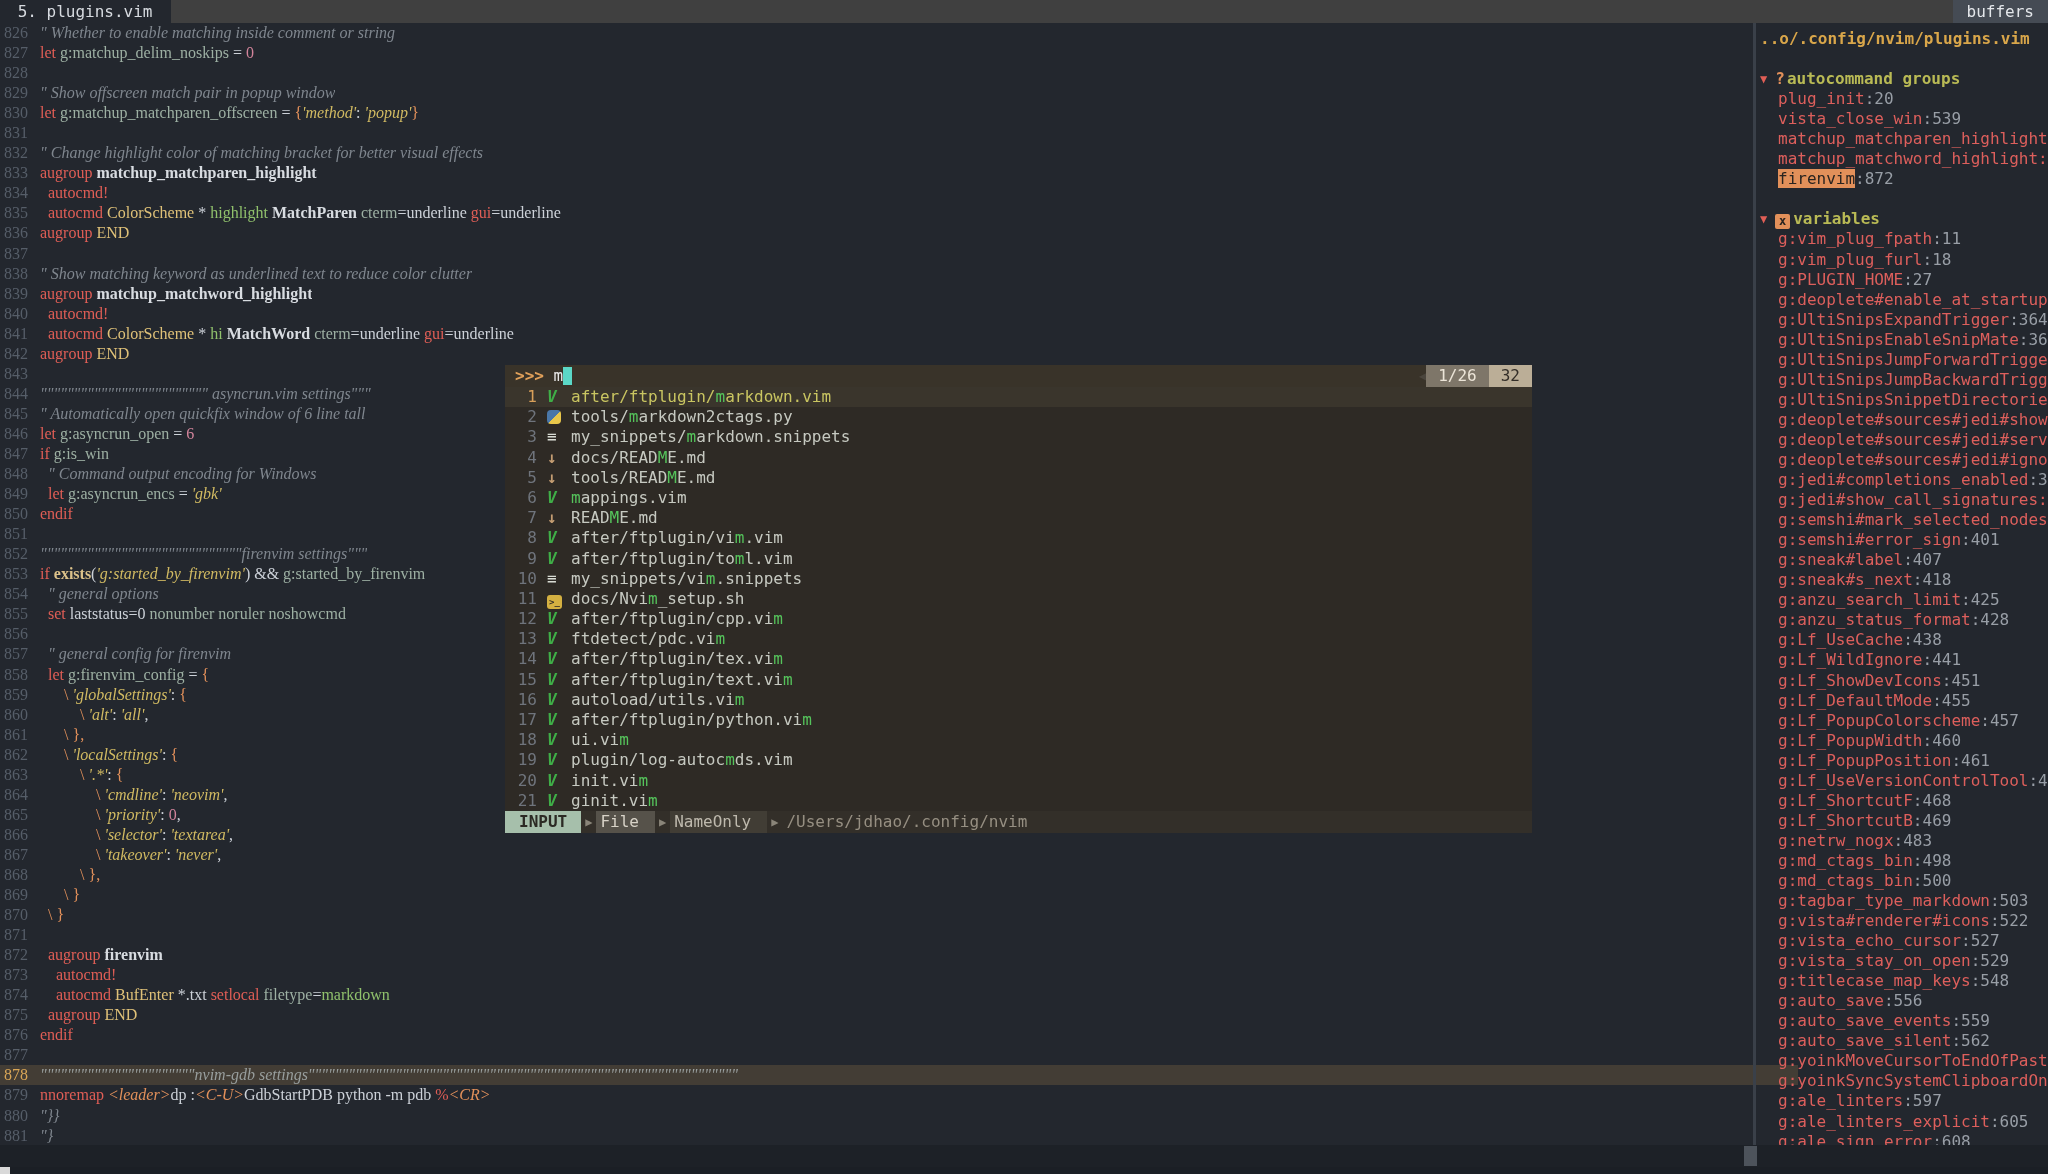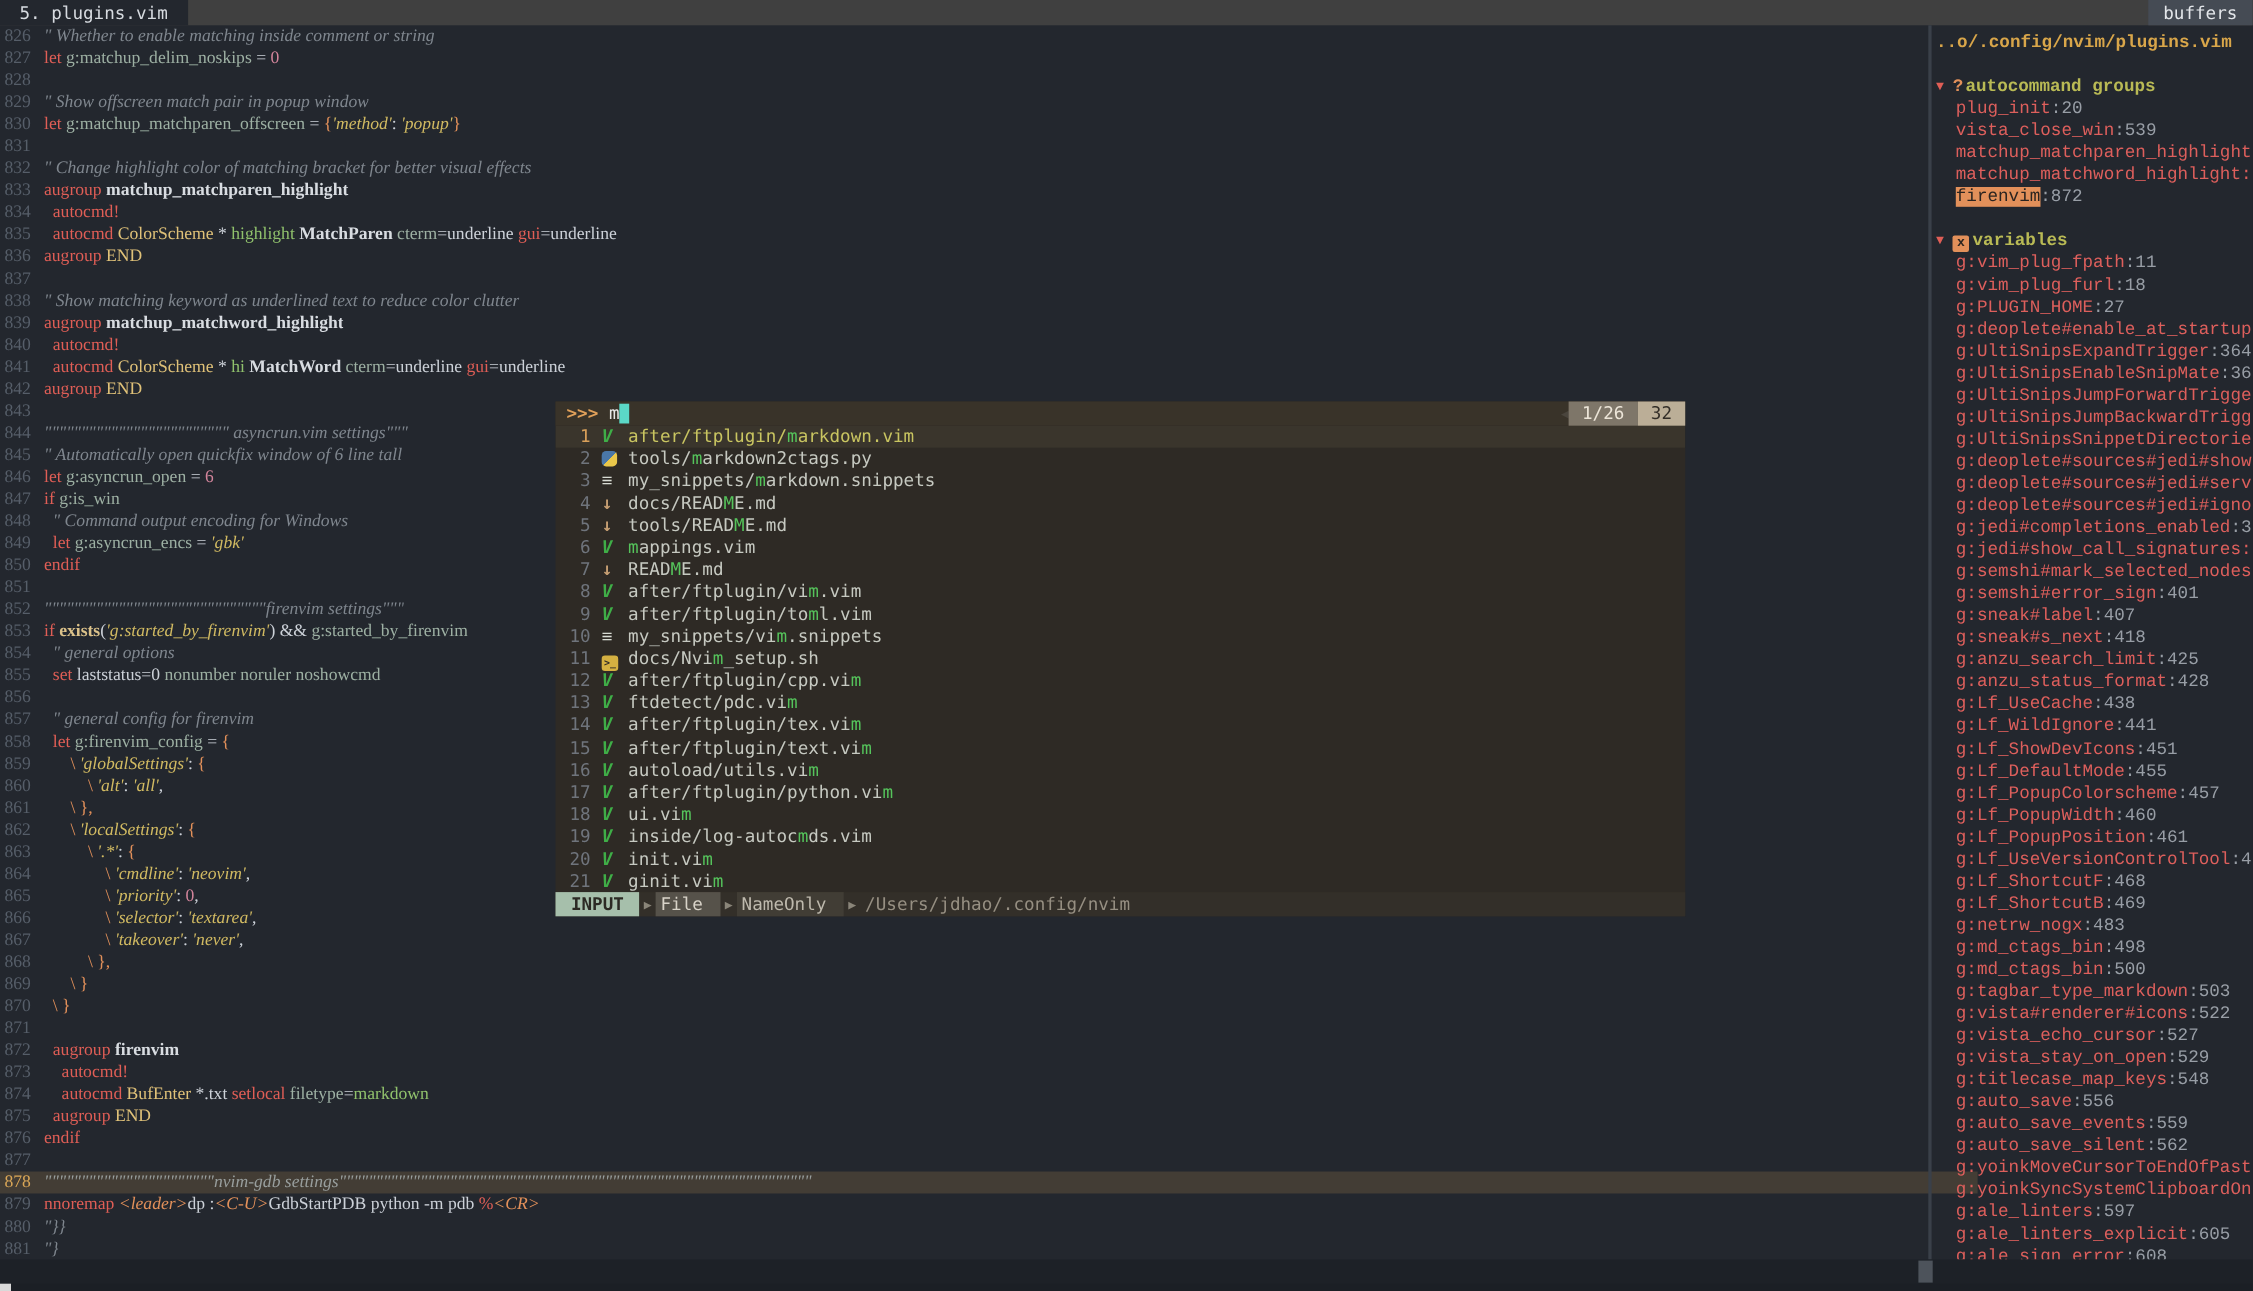--- a/index.html
+++ b/index.html
@@ -42,21 +42,21 @@
   .tok-br  { color:#e2905a; }
   .tok-oi  { color:#e2905a; font-style:italic;margin-top:14px; }
   .tok-fnb { color:#dcc28a; font-weight:bold; }
 
   
   .vsep { position:absolute; top:23px; left:1753px; width:3px; height:1122px;
     background:#3a4049; }
 
   
   .sidebar { position:absolute; top:23px; left:1756px; width:292px; height:1122px;
-    overflow:hidden; padding-top:6px; white-space:pre;font-family:Liberation Mono, monospace; }
+    overflow:hidden; padding-top:6px; white-space:pre; }
   .srow { height:20.05px; line-height:20.05px; overflow:hidden; white-space:pre; }
   .s-path { color:#d9a64a; padding-left:4px; font-weight:bold; }
   .s-header { padding-left:4px; }
   .s-arrow { color:#e05e56; margin-right:8px; font-size:12px; vertical-align:1px; }
   .s-qicon { color:#e2905a; font-weight:bold; margin-right:2px; }
   .s-xicon { display:inline-block; width:15px; height:15px; background:#e2905a;
     color:#2a2420; font-weight:bold; font-size:12px; line-height:15px;
     text-align:center; border-radius:2px; margin-right:3px; vertical-align:-1px; }
   .s-label { color:#b9ba55; font-weight:bold; }
   .s-item { padding-left:22px; }
@@ -159,21 +159,21 @@
         <div class="lf-row"><span class="lf-num">9</span><span class="lf-icon"><span class="i-vim">V</span></span><span class="lf-name"><span>after/ftplugin/to</span><span class="lf-match">m</span><span>l.vim</span></span></div>
         <div class="lf-row"><span class="lf-num">10</span><span class="lf-icon"><span class="i-snip">≡</span></span><span class="lf-name"><span>my_snippets/vi</span><span class="lf-match">m</span><span>.snippets</span></span></div>
         <div class="lf-row"><span class="lf-num">11</span><span class="lf-icon"><span class="i-sh">&gt;_</span></span><span class="lf-name"><span>docs/Nvi</span><span class="lf-match">m</span><span>_setup.sh</span></span></div>
         <div class="lf-row"><span class="lf-num">12</span><span class="lf-icon"><span class="i-vim">V</span></span><span class="lf-name"><span>after/ftplugin/cpp.vi</span><span class="lf-match">m</span><span></span></span></div>
         <div class="lf-row"><span class="lf-num">13</span><span class="lf-icon"><span class="i-vim">V</span></span><span class="lf-name"><span>ftdetect/pdc.vi</span><span class="lf-match">m</span><span></span></span></div>
         <div class="lf-row"><span class="lf-num">14</span><span class="lf-icon"><span class="i-vim">V</span></span><span class="lf-name"><span>after/ftplugin/tex.vi</span><span class="lf-match">m</span><span></span></span></div>
         <div class="lf-row"><span class="lf-num">15</span><span class="lf-icon"><span class="i-vim">V</span></span><span class="lf-name"><span>after/ftplugin/text.vi</span><span class="lf-match">m</span><span></span></span></div>
         <div class="lf-row"><span class="lf-num">16</span><span class="lf-icon"><span class="i-vim">V</span></span><span class="lf-name"><span>autoload/utils.vi</span><span class="lf-match">m</span><span></span></span></div>
         <div class="lf-row"><span class="lf-num">17</span><span class="lf-icon"><span class="i-vim">V</span></span><span class="lf-name"><span>after/ftplugin/python.vi</span><span class="lf-match">m</span><span></span></span></div>
         <div class="lf-row"><span class="lf-num">18</span><span class="lf-icon"><span class="i-vim">V</span></span><span class="lf-name"><span>ui.vi</span><span class="lf-match">m</span><span></span></span></div>
-        <div class="lf-row"><span class="lf-num">19</span><span class="lf-icon"><span class="i-vim">V</span></span><span class="lf-name"><span>inside/log-autoc</span><span class="lf-match">m</span><span>ds.vim</span></span></div>
+        <div class="lf-row"><span class="lf-num">19</span><span class="lf-icon"><span class="i-vim">V</span></span><span class="lf-name"><span>plugin/log-autoc</span><span class="lf-match">m</span><span>ds.vim</span></span></div>
         <div class="lf-row"><span class="lf-num">20</span><span class="lf-icon"><span class="i-vim">V</span></span><span class="lf-name"><span>init.vi</span><span class="lf-match">m</span><span></span></span></div>
         <div class="lf-row"><span class="lf-num">21</span><span class="lf-icon"><span class="i-vim">V</span></span><span class="lf-name"><span>ginit.vi</span><span class="lf-match">m</span><span></span></span></div>
       </div>
     <div class="lf-bar">
       <span class="lf-mode">INPUT</span>
       <span class="lf-tri">▶</span>
       <span class="lf-seg-file">File</span>
       <span class="lf-tri">▶</span>
       <span class="lf-seg-name">NameOnly</span>
       <span class="lf-tri">▶</span>

